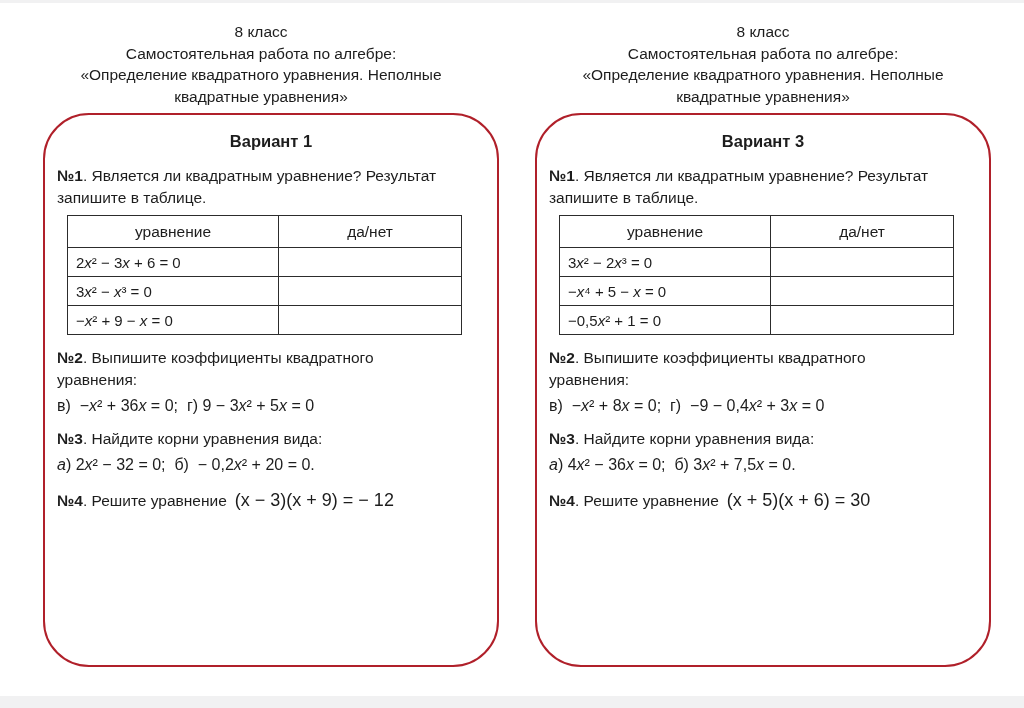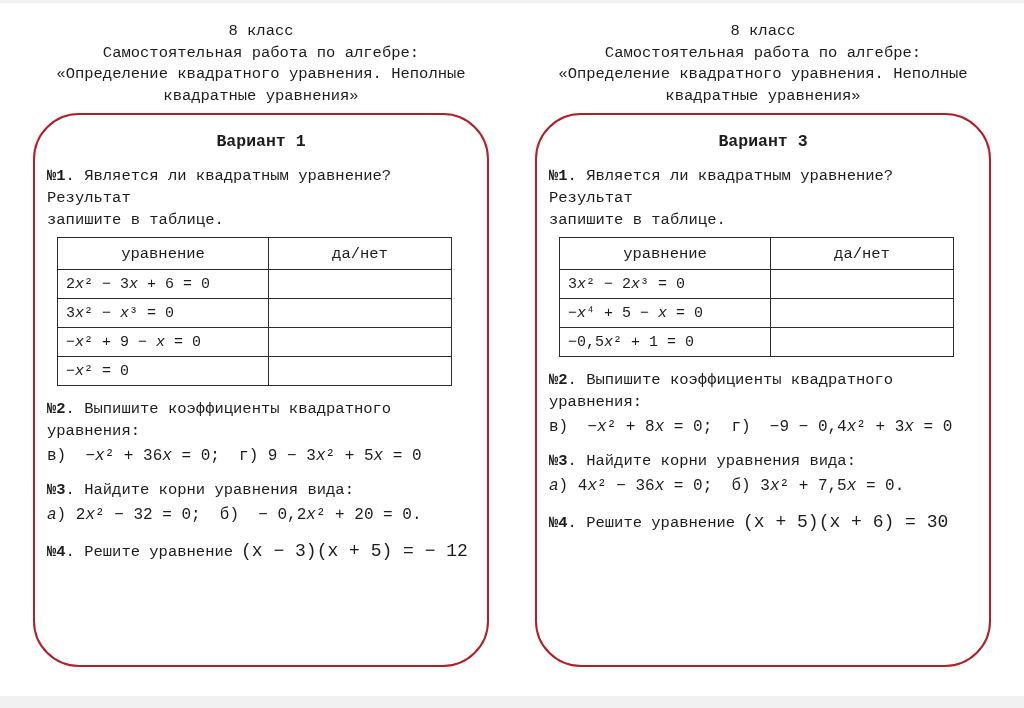--- a/index.html
+++ b/index.html
@@ -1,34 +1,34 @@
 <!DOCTYPE html>
 <html><head>
 <meta charset="utf-8">
 <style>
   html,body{margin:0;padding:0;background:#fff;}
   .page{
     position:relative;width:1024px;height:708px;background:#ffffff;overflow:hidden;
-    font-family:Liberation Mono, monospace;color:#1d1d1d;
+    font-family:Liberation Sans, sans-serif;color:#1d1d1d;
   }
   .edge-strip{position:absolute;left:0;width:100%;background:#f1f1f2;}
   .strip-top{top:0;height:3px;}
   .strip-bottom{bottom:0;height:12px;}
 
   .header{position:absolute;top:21px;width:456px;text-align:center;
     font-size:15.5px;line-height:21.5px;}
   .header-left{left:33px;}
   .header-right{left:535px;}
   .header .hline{display:block;}
 
   .panel{
     position:absolute;top:113px;width:456px;height:554px;box-sizing:border-box;
     border:2.5px solid #b0202a;border-radius:46px;background:#fff;
   }
-  .panel-left{left:33px;}
+  .panel-left{left:43px;}
   .panel-right{left:535px;}
 
   .variant-title{margin:17px 0 0 0;text-align:center;font-size:16.5px;font-weight:bold;}
 
   .task{margin:14px 10px 0 12px;font-size:15.5px;line-height:22px;}
   .task .tline{display:block;}
   .task-label{font-weight:bold;}
   .task2{margin-top:12px;}
   .task3{margin-top:10px;}
   .task4{margin-top:12px;}
@@ -93,40 +93,36 @@
           <td></td>
         </tr>
         <tr>
           <td class="math">3<i>x</i>² − <i>x</i>³ = 0</td>
           <td></td>
         </tr>
         <tr>
           <td class="math">−<i>x</i>² + 9 − <i>x</i> = 0</td>
           <td></td>
         </tr>
-        <tr>
-          <td class="math">−<i>x</i>² = 0</td>
-          <td></td>
-        </tr>
       </tbody>
     </table>
 
     <p class="task task2">
       <span class="tline"><b class="task-label">№2</b><span>. Выпишите коэффициенты квадратного</span></span>
       <span class="tline">уравнения:</span>
       <span class="eq-line math">в)  −<i>x</i>² + 36<i>x</i> = 0;  г) 9 − 3<i>x</i>² + 5<i>x</i> = 0</span>
     </p>
 
     <p class="task task3">
       <span class="tline"><b class="task-label">№3</b><span>. Найдите корни уравнения вида:</span></span>
       <span class="eq-line math"><i>a</i>) 2<i>x</i>² − 32 = 0;  б)  − 0,2<i>x</i>² + 20 = 0.</span>
     </p>
 
     <p class="task task4">
-      <b class="task-label">№4</b><span>. Решите уравнение</span><span class="eq4 math">(х − 3)(х + 5) = − 12</span>
+      <b class="task-label">№4</b><span>. Решите уравнение</span><span class="eq4 math">(х − 3)(х + 9) = − 12</span>
     </p>
   </section>
 
   <section class="panel panel-right">
     <h2 class="variant-title">Вариант 3</h2>
 
     <p class="task task1">
       <span class="tline"><b class="task-label">№1</b><span>. Является ли квадратным уравнение? Результат</span></span>
       <span class="tline">запишите в таблице.</span>
     </p>

